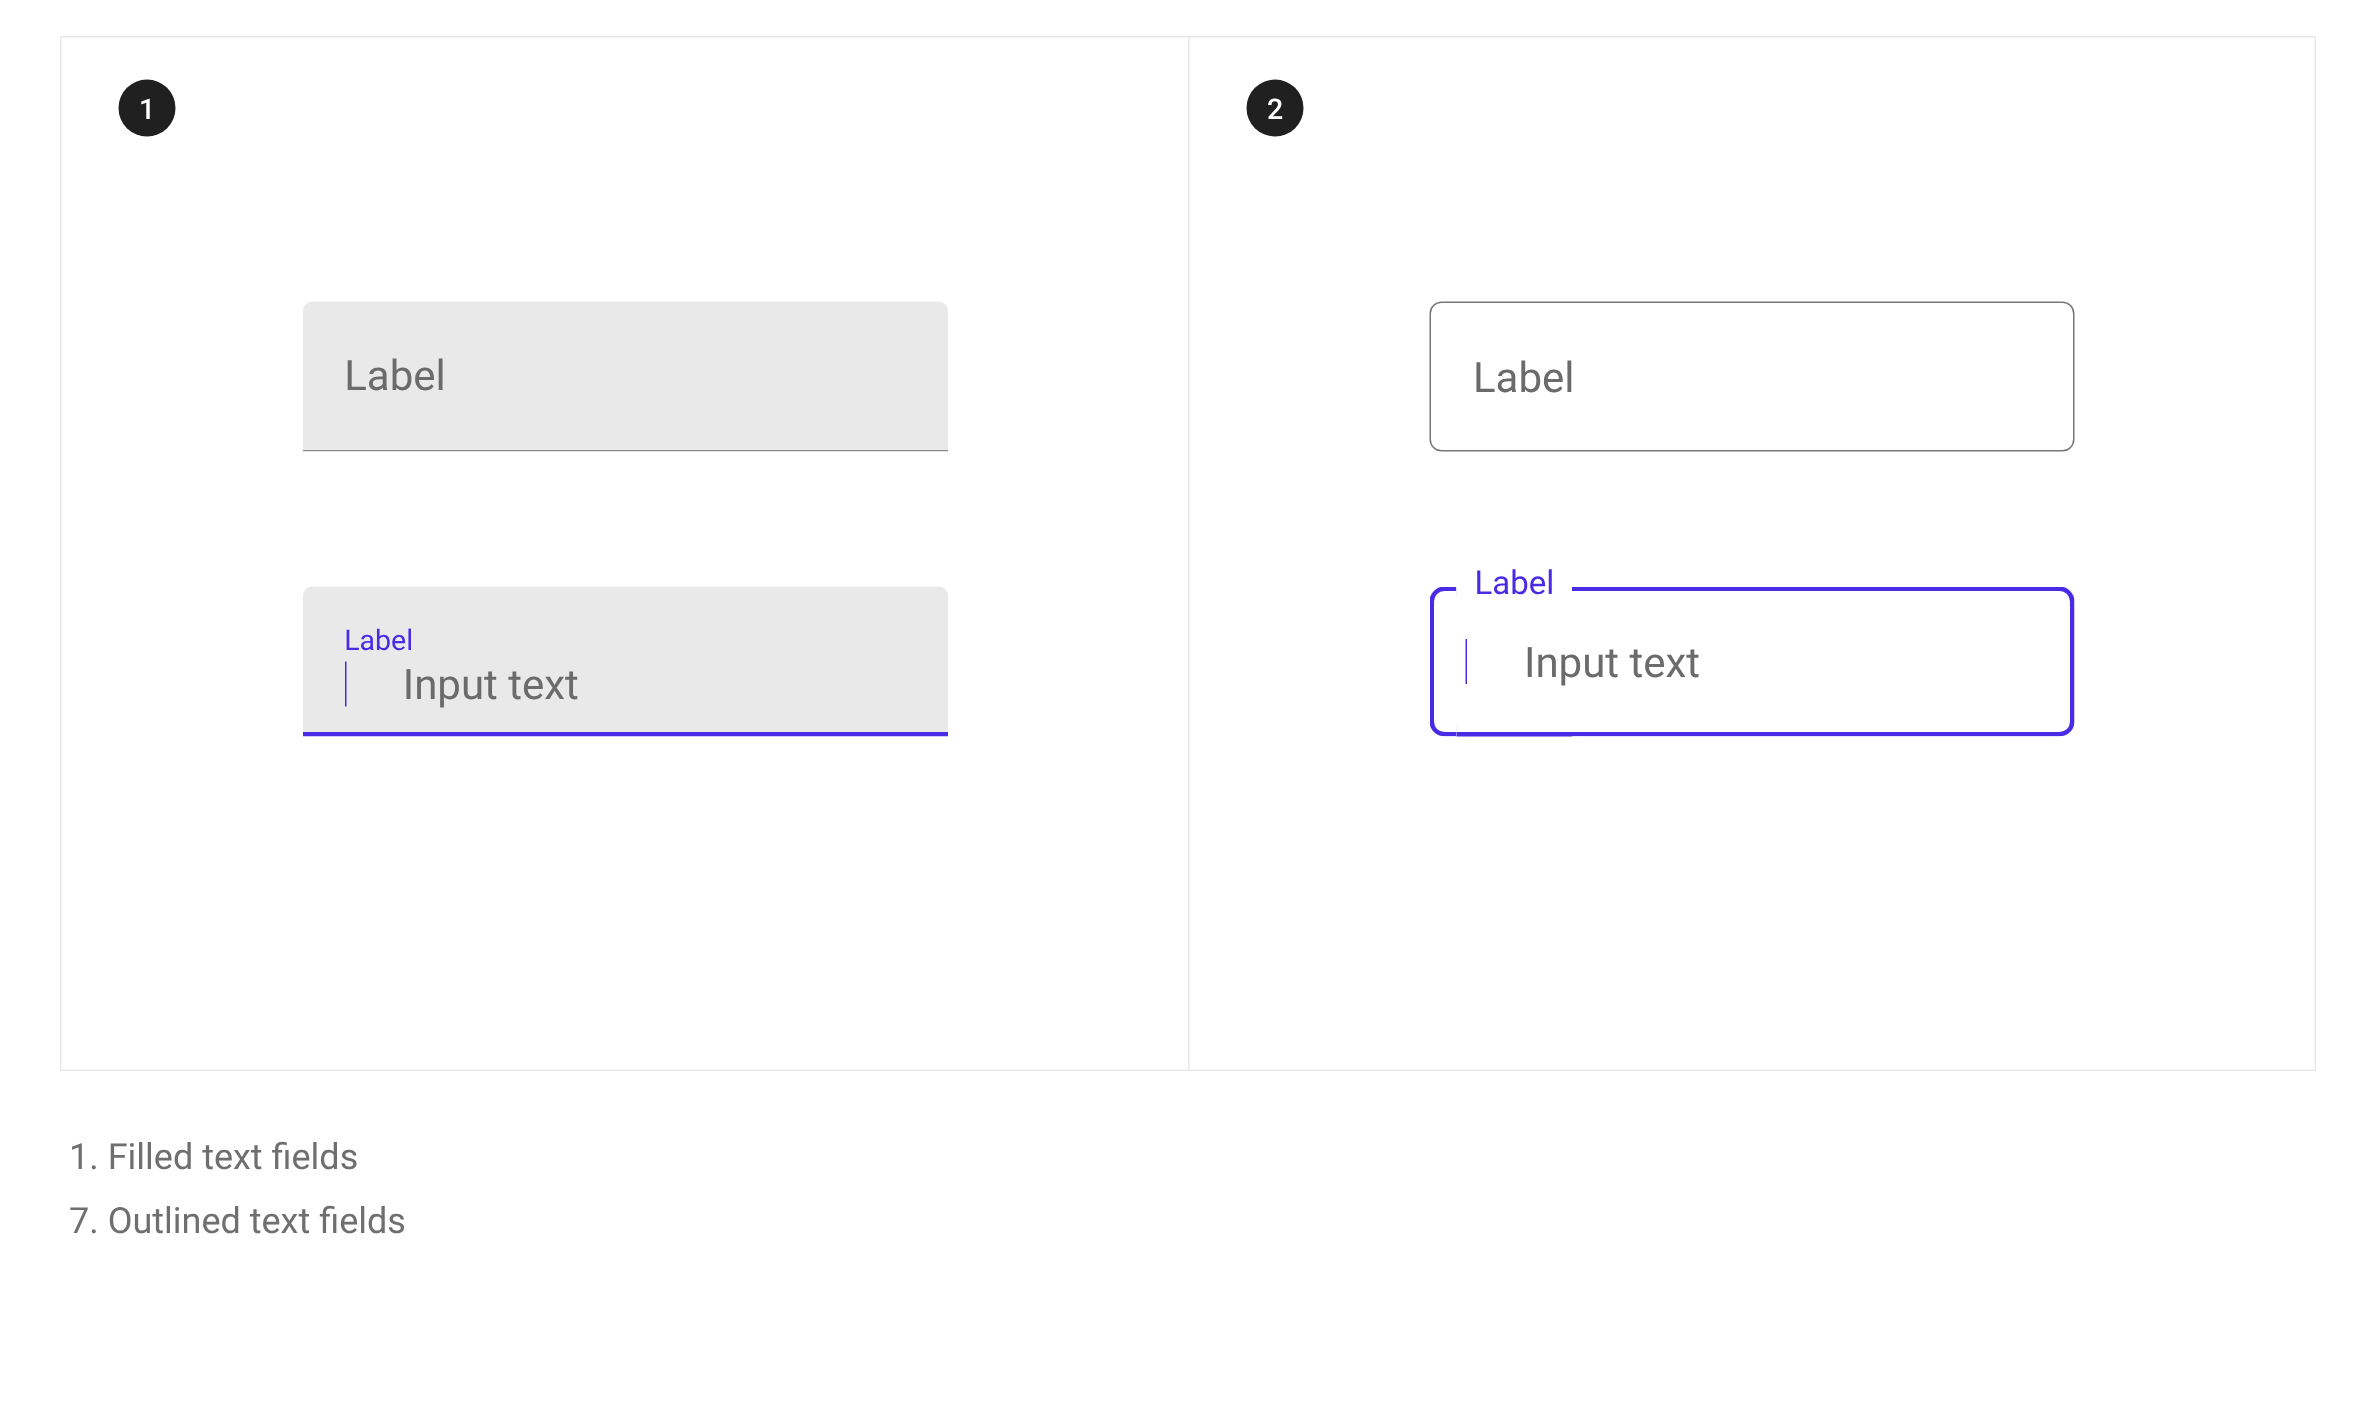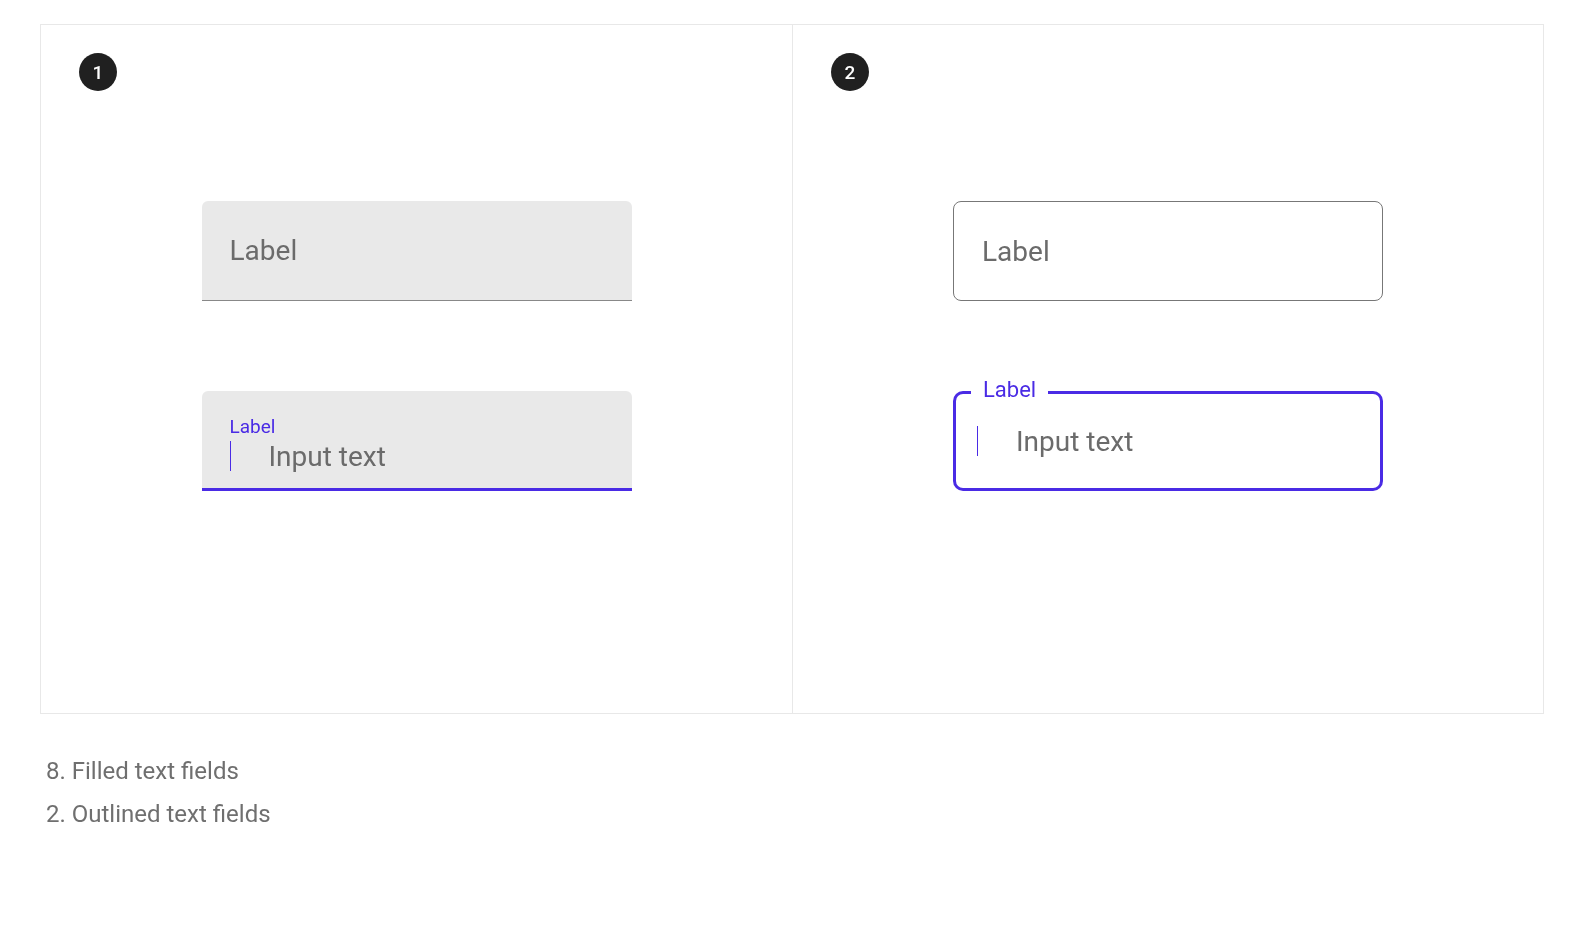--- a/index.html
+++ b/index.html
@@ -236,16 +236,16 @@
             </div>
           </div>
         </div>
 
       </div>
     </div>
 
   </div>
 
   <div class="captions">
-    <div class="caption-item">8. Filled text fields</div>
-    <div class="caption-item">2. Outlined text fields</div>
+    <div class="caption-item">1. Filled text fields</div>
+    <div class="caption-item">7. Outlined text fields</div>
   </div>
 </div>
 
 </body></html>

